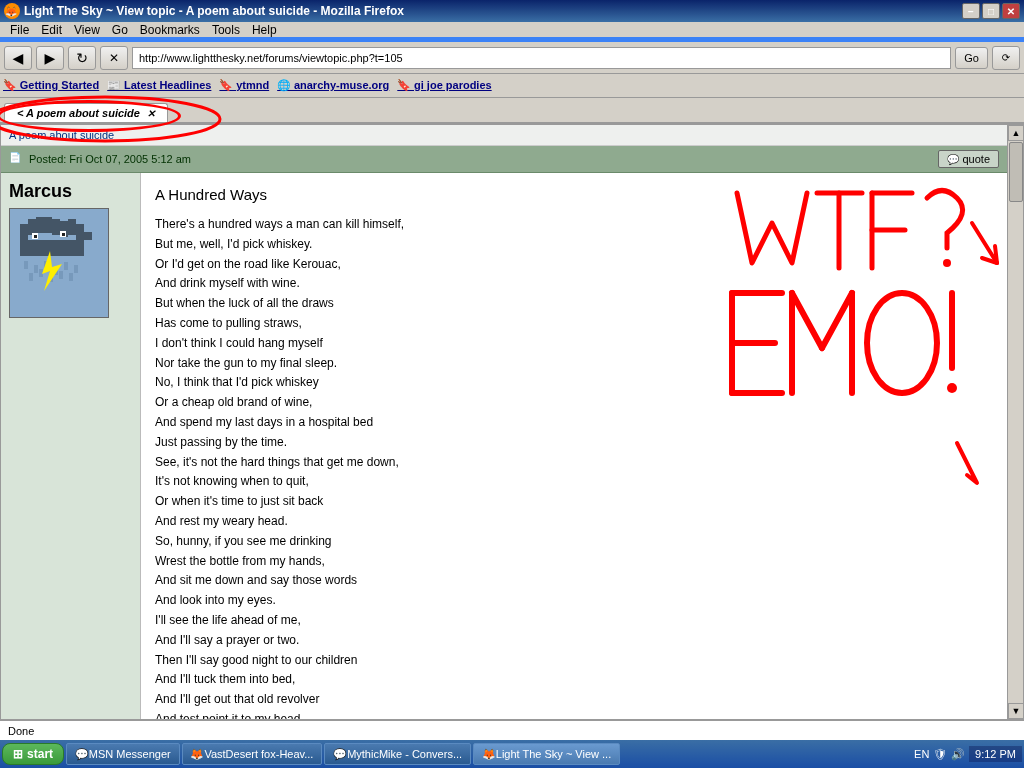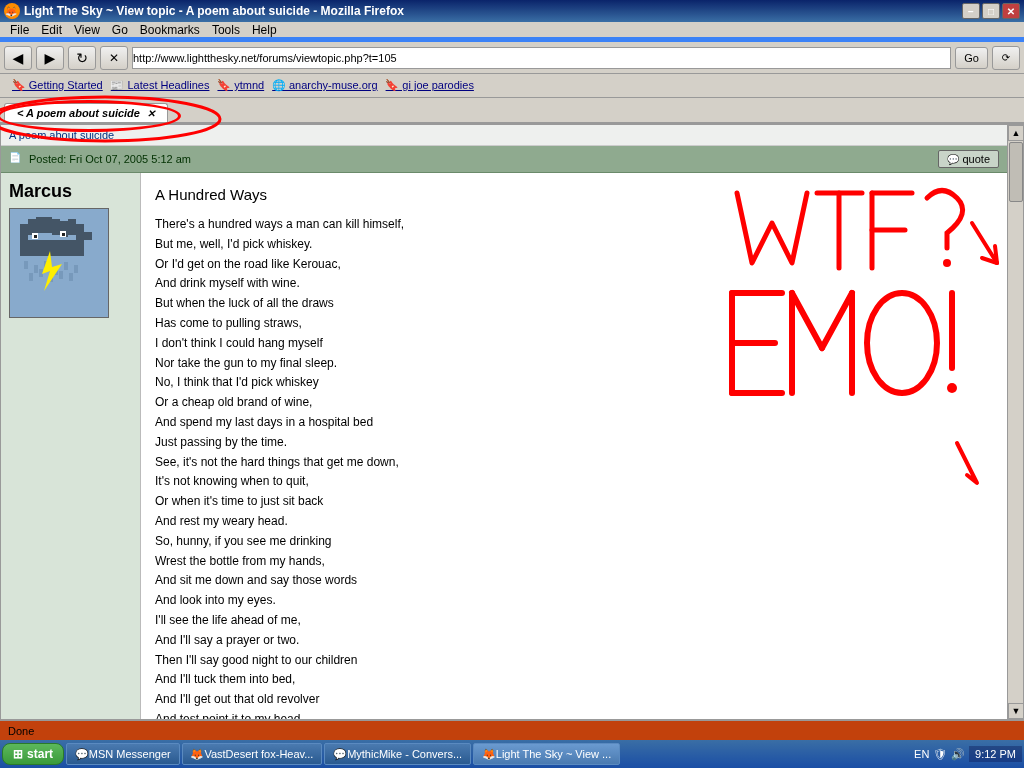--- a/index.html
+++ b/index.html
@@ -46,38 +46,39 @@
       padding: 2px 4px;
       gap: 4px;
       border-bottom: 1px solid #999;
     }
     .nav-btn {
       width: 28px; height: 24px; background: linear-gradient(to bottom, #f0f0f0, #d4d0c8);
       border: 1px solid #999; border-radius: 3px; cursor: pointer; font-size: 14px;
       display: flex; align-items: center; justify-content: center;
     }
     .address-bar {
-      flex: 1; height: 22px; border: 1px solid #999; padding: 0 0; font-size: 11px;
+      flex: 1; height: 22px; border: 1px solid #999; padding: 0 6px; font-size: 11px;
       background: white;
     }
     .go-btn {
       padding: 2px 8px; height: 22px; background: linear-gradient(to bottom, #f0f0f0, #d4d0c8);
       border: 1px solid #999; border-radius: 3px; cursor: pointer; font-size: 11px;
     }
 
     
     .bookmarks-bar {
       background: #d4d0c8;
       height: 24px;
       display: flex;
       align-items: center;
-      padding: 0 12px;
+      padding: 0 3px;
       gap: 8px;
       border-bottom: 1px solid #999;
       font-size: 11px;
+      font-weight: bold;
     }
     .bookmark-item { display: flex; align-items: center; gap: 2px; cursor: pointer; color: #000080; text-decoration: underline; }
 
     
     .tab-bar {
       background: #d4d0c8;
       height: 26px;
       display: flex;
       align-items: flex-end;
       padding: 0 4px;
@@ -194,21 +195,21 @@
       width: 16px; height: 16px; background: #d4d0c8; border: 1px solid #999;
       display: flex; align-items: center; justify-content: center; font-size: 9px; cursor: pointer;
     }
     .scrollbar-thumb {
       width: 14px; height: 60px; background: #c0bdb5; border: 1px solid #888;
       margin: 1px auto; border-radius: 2px;
     }
 
     
     .status-bar {
-      background: #c2410c;
+      background: #ffffff;
       height: 20px;
       display: flex;
       align-items: center;
       padding: 0 8px;
       font-size: 11px;
       border-top: 1px solid #999;
     }
 
     
     .taskbar {

